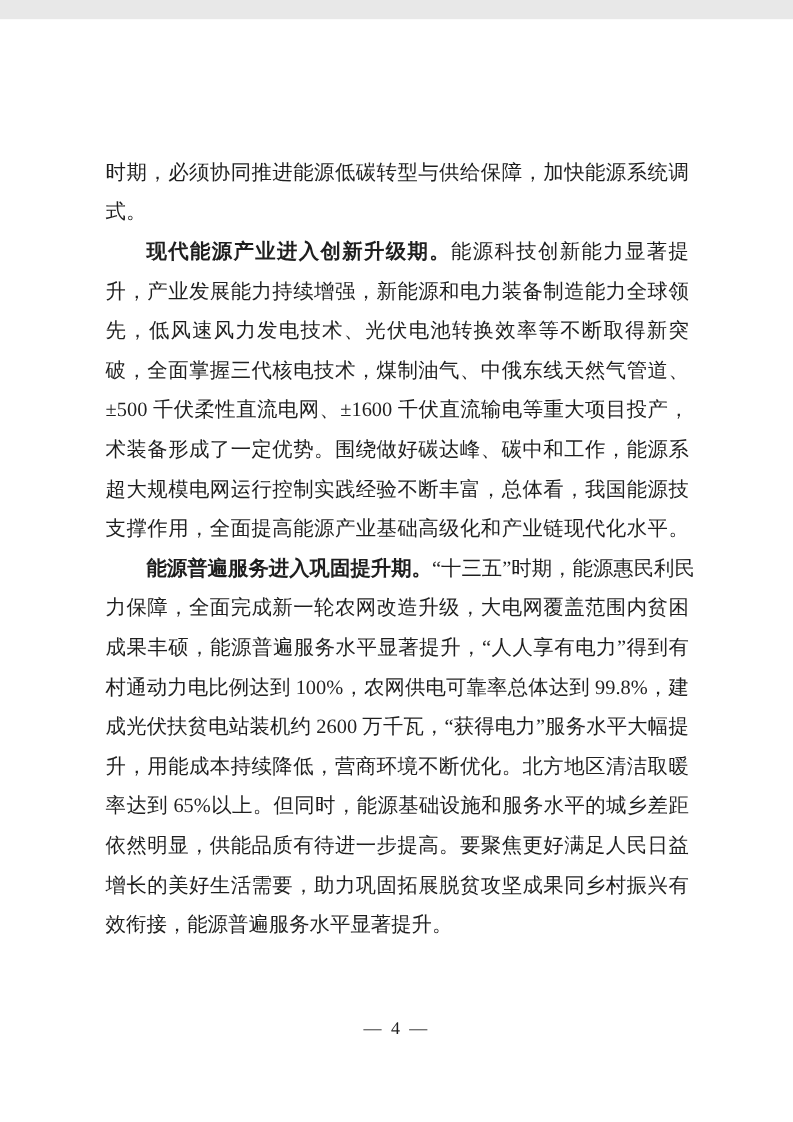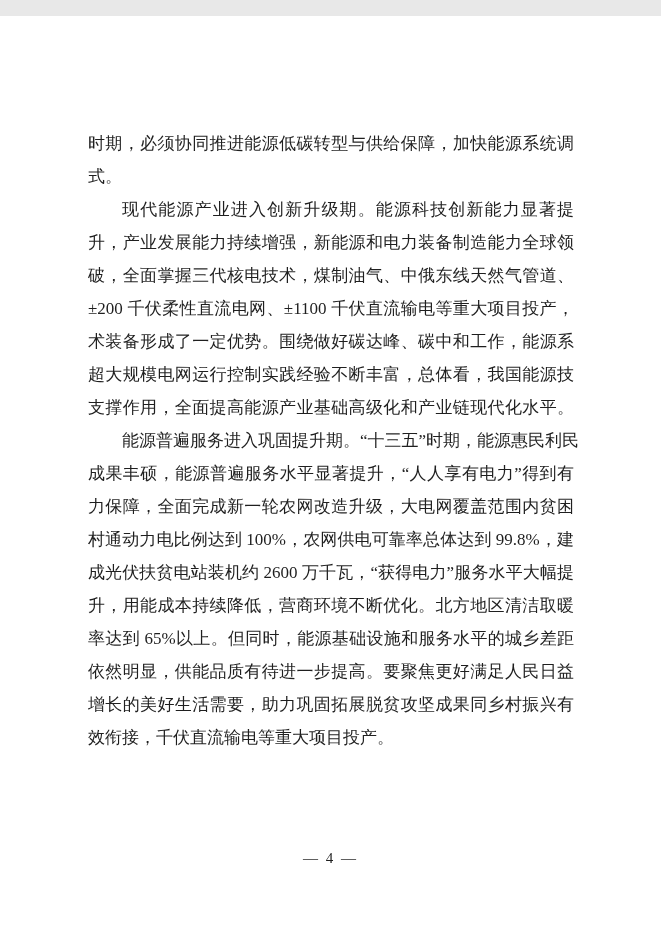--- a/index.html
+++ b/index.html
@@ -33,21 +33,21 @@
   .line.stretch {
     text-align: justify;
     text-align-last: justify;
     -moz-text-align-last: justify;
     text-justify: inter-character;
   }
   .line.indent {
     padding-left: 34px;
   }
   .lead {
-    font-weight: normal;
+    font-weight: bold;
   }
   .page-number {
     position: absolute;
     left: 0;
     top: 834px;
     width: 100%;
     text-align: center;
     font-size: 15px;
     letter-spacing: 2px;
     color: #1f1f1f;
@@ -55,30 +55,31 @@
 </style>
 </head>
 <body>
 
 <div class="page">
   <div class="text-block" id="text-block">
       <div class="line stretch"><span>时期，必须协同推进能源低碳转型与供给保障，加快能源系统调</span></div>
       <div class="line"><span>式。</span></div>
       <div class="line stretch indent"><span class="lead">现代能源产业进入创新升级期。</span><span>能源科技创新能力显著提</span></div>
       <div class="line stretch"><span>升，产业发展能力持续增强，新能源和电力装备制造能力全球领</span></div>
+      <div class="line stretch"><span>先，低风速风力发电技术、光伏电池转换效率等不断取得新突</span></div>
       <div class="line stretch"><span>破，全面掌握三代核电技术，煤制油气、中俄东线天然气管道、</span></div>
-      <div class="line stretch"><span>±200 千伏柔性直流电网、±1100 千伏直流输电等重大项目投产，</span></div>
+      <div class="line stretch"><span>±500 千伏柔性直流电网、±1600 千伏直流输电等重大项目投产，</span></div>
       <div class="line stretch"><span>术装备形成了一定优势。围绕做好碳达峰、碳中和工作，能源系</span></div>
       <div class="line stretch"><span>超大规模电网运行控制实践经验不断丰富，总体看，我国能源技</span></div>
       <div class="line stretch"><span>支撑作用，全面提高能源产业基础高级化和产业链现代化水平。</span></div>
       <div class="line stretch indent"><span class="lead">能源普遍服务进入巩固提升期。</span><span>“十三五”时期，能源惠民利民</span></div>
+      <div class="line stretch"><span>力保障，全面完成新一轮农网改造升级，大电网覆盖范围内贫困</span></div>
       <div class="line stretch"><span>成果丰硕，能源普遍服务水平显著提升，“人人享有电力”得到有</span></div>
-      <div class="line stretch"><span>力保障，全面完成新一轮农网改造升级，大电网覆盖范围内贫困</span></div>
       <div class="line stretch"><span>村通动力电比例达到 100%，农网供电可靠率总体达到 99.8%，建</span></div>
       <div class="line stretch"><span>成光伏扶贫电站装机约 2600 万千瓦，“获得电力”服务水平大幅提</span></div>
       <div class="line stretch"><span>升，用能成本持续降低，营商环境不断优化。北方地区清洁取暖</span></div>
       <div class="line stretch"><span>率达到 65%以上。但同时，能源基础设施和服务水平的城乡差距</span></div>
       <div class="line stretch"><span>依然明显，供能品质有待进一步提高。要聚焦更好满足人民日益</span></div>
       <div class="line stretch"><span>增长的美好生活需要，助力巩固拓展脱贫攻坚成果同乡村振兴有</span></div>
-      <div class="line"><span>效衔接，千伏直流输电等重大项目投产。</span></div>
+      <div class="line"><span>效衔接，能源普遍服务水平显著提升。</span></div>
     </div>
   <div class="page-number">— 4 —</div>
 </div>
 
 </body></html>

